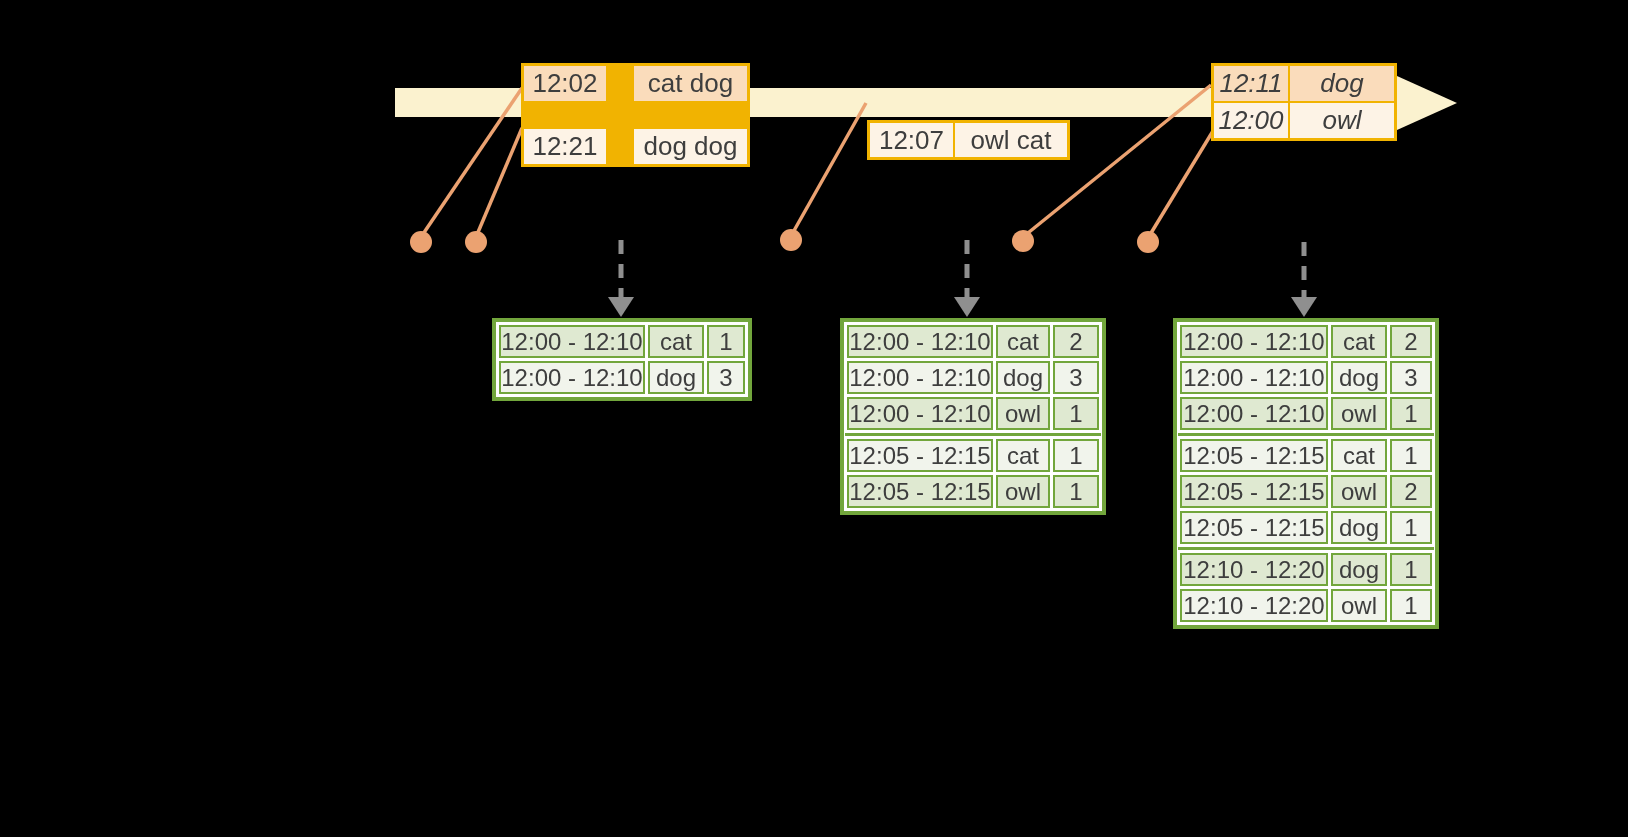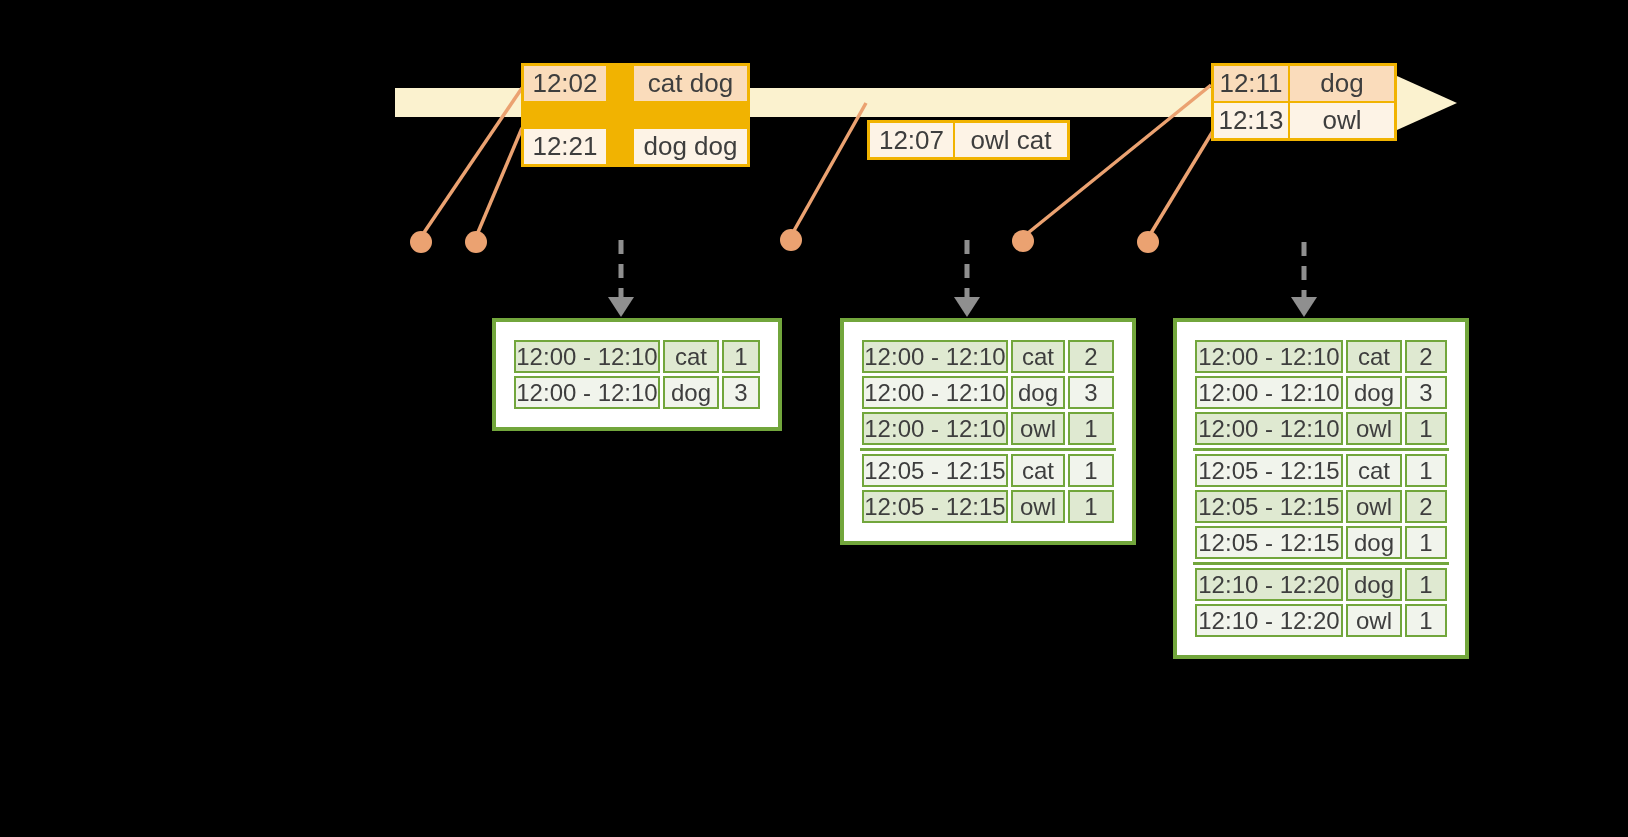--- a/index.html
+++ b/index.html
@@ -33,21 +33,21 @@
     background:#f1b301;border:3px solid #f1b301;
   }
   .ecell{
     display:flex;align-items:center;justify-content:center;
     font-size:26px;color:#3e3e3e;
   }
   .peach{background:#fadcbb;}
   .cream{background:#fdf3e6;}
   
   .gtable{
-    position:absolute;display:grid;gap:3px;padding:18px;
+    position:absolute;display:grid;gap:3px;padding:3px;
     background:#ffffff;border:4px solid #72a63c;
   }
   .gcell{
     height:29px;border:2px solid #72a63c;
     display:flex;align-items:center;justify-content:center;
     font-size:24px;color:#3e3e3e;
   }
   .tint{background:#dfe9d1;}
   .light{background:#f1f4ec;}
   .gdivider{grid-column:1 / -1;height:3px;background:#72a63c;margin:0 -2px;}
@@ -86,24 +86,24 @@
     <div class="ecell peach">cat dog</div>
     <div class="ecell cream">12:21</div>
     <div class="ecell cream">dog dog</div>
   </div>
 
   <div class="etable" style="left:867px;top:82px;grid-template-columns:83px 112px;grid-auto-rows:34px;margin-top:38px;">
     <div class="ecell cream">12:07</div>
     <div class="ecell cream">owl cat</div>
   </div>
 
-  <div class="etable" style="left:1211px;top:63px;grid-template-columns:74px 104px;grid-auto-rows:35px;">
+  <div class="etable" style="left:1211px;top:63px;grid-template-columns:74px 104px;grid-auto-rows:35px;font-style:italic;">
     <div class="ecell peach">12:11</div>
     <div class="ecell peach">dog</div>
-    <div class="ecell cream">12:13</div>
+    <div class="ecell cream">12:00</div>
     <div class="ecell cream">owl</div>
   </div>
 
   <div class="gtable" style="left:492px;top:318px;grid-template-columns:146px 56px 38px;">
     <div class="gcell tint">12:00 - 12:10</div>
     <div class="gcell tint">cat</div>
     <div class="gcell tint">1</div>
     <div class="gcell light">12:00 - 12:10</div>
     <div class="gcell light">dog</div>
     <div class="gcell light">3</div>

